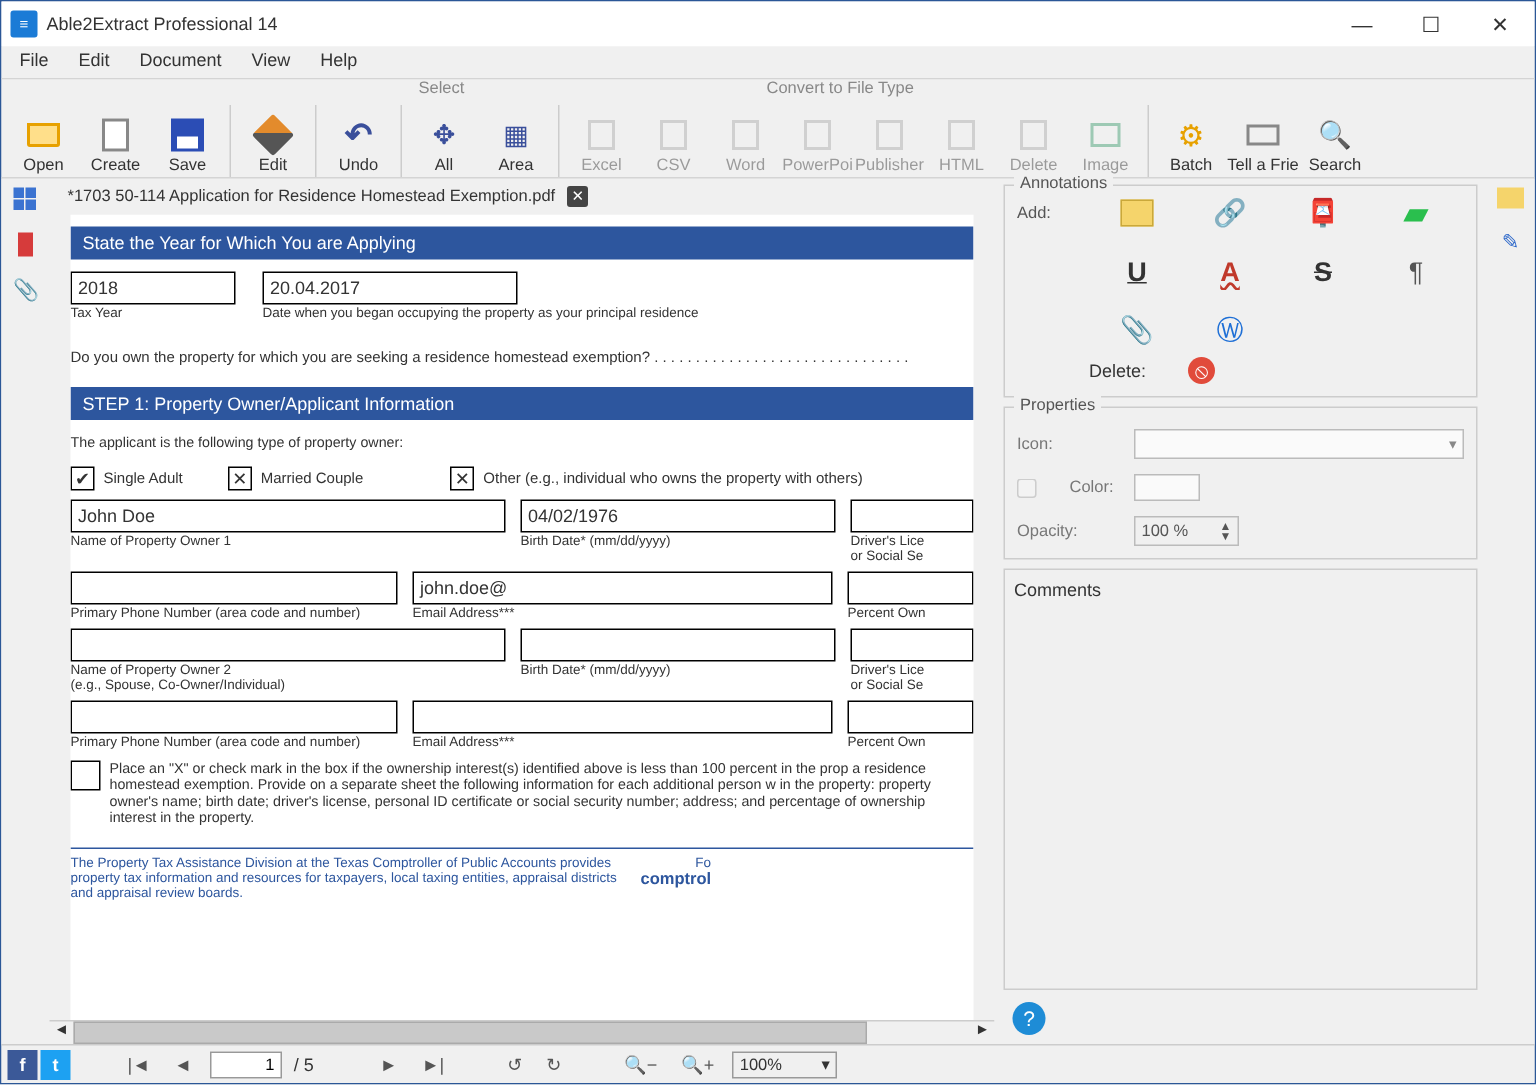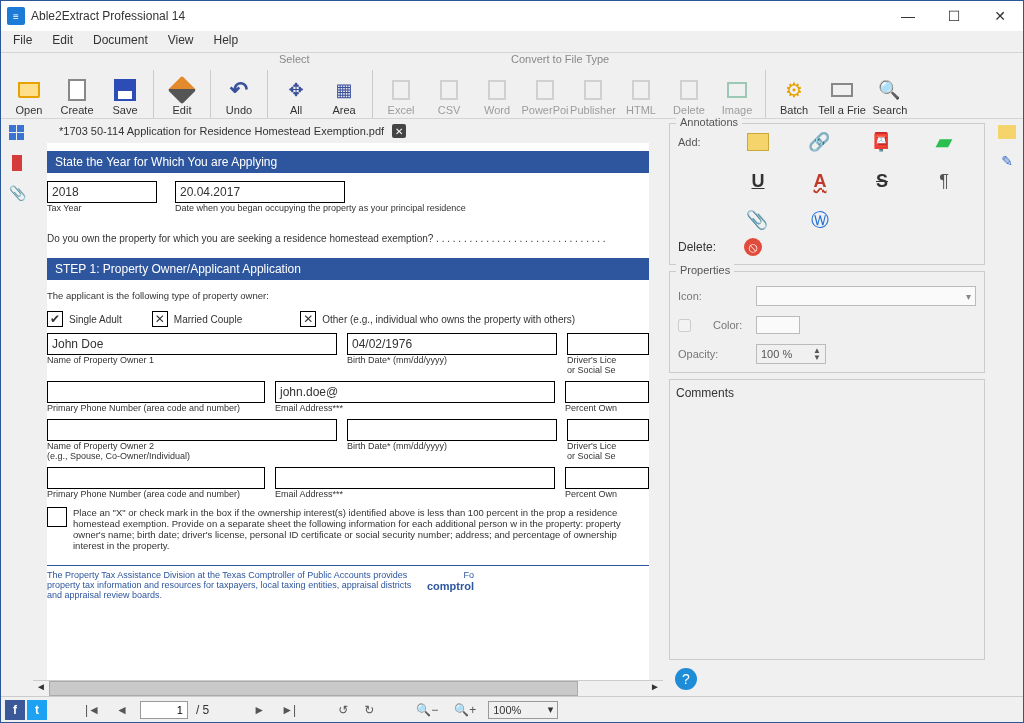--- a/index.html
+++ b/index.html
@@ -43,21 +43,21 @@
 .workspace { flex: 1; display: flex; background: #f0f0f0; min-height:0;}
 .leftbar { width: 32px; background: #f0f0f0; display: flex; flex-direction: column; align-items: center; gap: 14px; padding-top: 6px;}
 .lb { width: 16px; height: 16px; }
 .lb.thumb{display:grid;grid-template:repeat(2,7px)/repeat(2,7px);gap:1px;}
 .lb.thumb div{background:#3b73d1;}
 .lb.bm{background:#d63b3b;width:10px;height:16px;}
 .lb.att{font-size:14px;color:#3b73d1;}
 
 .mainpane { flex: 1; display: flex; flex-direction: column; min-width: 0;}
 .tabbar { height: 24px; display: flex; align-items: center; padding-left:4px;}
-.doc-tab { background: #f0f0f0; padding: 2px 8px; font-size: 11px; display: flex; align-items: center; gap: 8px; margin-left: 14px;}
+.doc-tab { background: #f0f0f0; padding: 2px 8px; font-size: 11px; display: flex; align-items: center; gap: 8px;}
 .doc-tab .close { background:#444;color:#fff;width:14px;height:14px;display:flex;align-items:center;justify-content:center;font-size:10px;border-radius:2px;}
 
 .doc-scroll { flex:1; background:#f0f0f0; overflow:hidden; position:relative; padding: 0 14px;}
 .doc-page { background:#fff; height:100%; padding: 8px 0 8px 0; font-family: Arial, sans-serif; overflow:hidden; position:relative;}
 
 .sect-hdr { background:#2d569e; color:#fff; padding:4px 8px; font-size:12px;}
 .fld { border:1px solid #000; height:22px; padding:2px 4px; font-size:12px; display:flex; align-items:center;}
 .lbl-sm { font-size:9px; color:#333;}
 .chk { width:16px;height:16px;border:1px solid #000;display:inline-flex;align-items:center;justify-content:center;font-size:12px;}
 .doc-text { font-size:9.5px; color:#333;}
@@ -68,21 +68,21 @@
 .hscroll .thumb{height:100%;background:#c9c9c9;width:84%;border:1px solid #aaa;}
 .hscroll .arrow{width:16px;text-align:center;font-size:10px;}
 
 
 .rightpanel { width: 328px; background:#f0f0f0; display:flex; flex-direction:column; padding: 4px 6px; gap:6px;}
 .group { border:1px solid #ccc; padding: 4px 8px 8px; position:relative; background:#f0f0f0;}
 .group .gtitle{position:absolute;top:-8px;left:6px;background:#f0f0f0;padding:0 4px;font-size:11px;color:#555;}
 .add-grid{display:grid;grid-template-columns:50px repeat(4,1fr);row-gap:14px;column-gap:10px;align-items:center;margin-top:4px;gap:19px;}
 .add-grid .albl{font-size:11px;color:#555;}
 .aicon{width:22px;height:20px;display:flex;align-items:center;justify-content:center;font-size:18px;}
-.del-row{display:flex;align-items:center;gap:28px;margin-top:8px;}
+.del-row{display:flex;align-items:center;gap:28px;margin-top:8px;margin-left:48px;}
 .prop-grid{display:grid;grid-template-columns:70px 1fr;gap:10px 8px;align-items:center;margin-top:10px;}
 .prop-grid .plbl{font-size:11px;color:#777;}
 .dd{border:1px solid #bbb;height:20px;background:#fafafa;display:flex;align-items:center;justify-content:flex-end;padding:0 4px;font-size:10px;color:#888;}
 .clrbox{display:flex;gap:22px;align-items:center;}
 .clrsw{width:44px;height:18px;border:1px solid #bbb;background:#fafafa;}
 .opbox{width:70px;border:1px solid #bbb;height:20px;padding:0 4px;display:flex;align-items:center;justify-content:space-between;font-size:11px;color:#555;}
 .comments{border:1px solid #ccc;flex:1;background:#f0f0f0;position:relative;padding:6px;}
 .help-row{display:flex;padding:2px;}
 .help-ic{width:22px;height:22px;border-radius:50%;background:#1e8cd6;color:#fff;display:flex;align-items:center;justify-content:center;font-size:14px;margin-left:4px;}
 
@@ -263,21 +263,21 @@
             <div style="flex:1;">
               <div class="fld" style="width:170px">20.04.2017</div>
               <div class="lbl-sm">Date when you began occupying the property as your principal residence</div>
             </div>
           </div>
 
           <div style="margin-top:20px;font-size:10px;">
             <span>Do you own the property for which you are seeking a residence homestead exemption?</span><span> . . . . . . . . . . . . . . . . . . . . . . . . . . . . . . .</span>
           </div>
 
-          <div class="sect-hdr" style="margin-top:14px;">STEP 1: Property Owner/Applicant Application</div>
+          <div class="sect-hdr" style="margin-top:14px;">STEP 1: Property Owner/Applicant Information</div>
 
           <div class="doc-text" style="margin-top:10px;">The applicant is the following type of property owner:</div>
 
           <div style="display:flex;gap:6px;align-items:center;margin-top:10px;font-size:10px;">
             <span class="chk">✔</span>
               <span style="margin-right:24px;">Single Adult</span>
             <span class="chk">✕</span>
               <span style="margin-right:52px;">Married Couple</span>
             <span class="chk">✕</span>
               <span>Other (e.g., individual who owns the property with others)</span>

